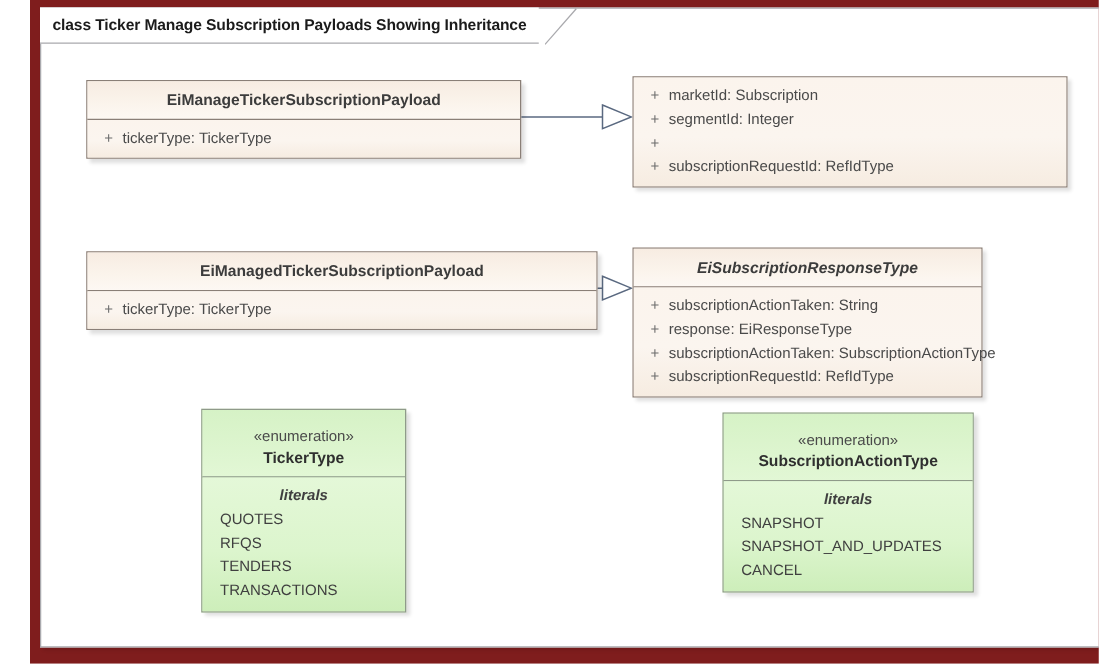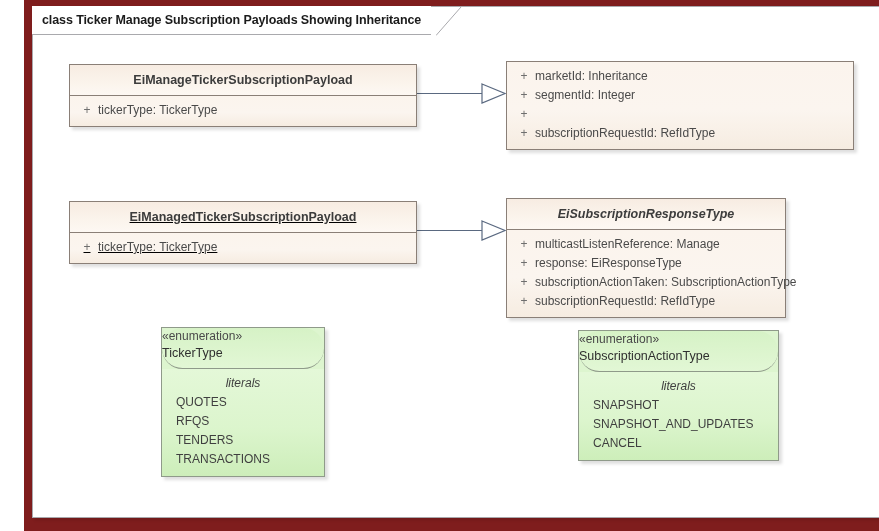--- a/index.html
+++ b/index.html
@@ -112,46 +112,46 @@
   }
 
   
   .enum {
     background: #ddf5cf;
     border: 1px solid #8f9a8a;
   }
   .enum-header {
     background: linear-gradient(to bottom, #d6f2c6 0%, #e2f7d5 100%);
     border-bottom: 1px solid #8f9a8a;
-    padding: 0 0 6px 0;
-    text-align: left;
-    box-sizing: border-box;
-    border-radius: 23px;
+    padding: 13px 0 6px 0;
+    text-align: center;
+    box-sizing: border-box;
   }
   .enum-stereotype {
     font-size: 12px;
     color: #4a4a4a;
     line-height: 16px;
   }
   .enum-name {
     font-size: 12.5px;
-    font-weight: normal;
+    font-weight: bold;
     color: #2f2f2f;
     line-height: 18px;
   }
   .enum-body {
     background: linear-gradient(to bottom, #e4f8d8 0%, #dcf5cd 55%, #cdeeba 100%);
     padding: 4px 0 7px 0;
   }
   .enum-literals-label {
     text-align: center;
     font-size: 12px;
     font-style: italic;
     color: #3f3f3f;
     line-height: 20px;
+    font-weight: bold;
   }
   .enum-literal {
     font-size: 12px;
     color: #3f3f3f;
     line-height: 19px;
     padding-left: 14px;
     white-space: nowrap;
   }
 
   
@@ -193,56 +193,56 @@
         <span class="attr-vis">+</span>
         <span class="attr-text">tickerType: TickerType</span>
       </div>
     </div>
   </div>
 
   <div class="node cls" style="left:482px; top:61px; width:348px;">
     <div class="cls-body">
       <div class="attr">
         <span class="attr-vis">+</span>
-        <span class="attr-text">marketId: Inheritance</span>
+        <span class="attr-text">marketId: Subscription</span>
       </div>
       <div class="attr">
         <span class="attr-vis">+</span>
         <span class="attr-text">segmentId: Integer</span>
       </div>
       <div class="attr">
         <span class="attr-vis">+</span>
       </div>
       <div class="attr">
         <span class="attr-vis">+</span>
         <span class="attr-text">subscriptionRequestId: RefIdType</span>
       </div>
     </div>
   </div>
 
-  <div class="node cls" style="left:45px; top:201px; width:348px;text-decoration:underline;">
+  <div class="node cls" style="left:45px; top:201px; width:409px;">
     <div class="cls-header">
       <span class="cls-title">EiManagedTickerSubscriptionPayload</span>
     </div>
     <div class="cls-body">
       <div class="attr">
         <span class="attr-vis">+</span>
         <span class="attr-text">tickerType: TickerType</span>
       </div>
     </div>
   </div>
 
   <div class="node cls" style="left:482px; top:198px; width:280px;">
     <div class="cls-header">
       <span class="cls-title abstract">EiSubscriptionResponseType</span>
     </div>
     <div class="cls-body">
       <div class="attr">
         <span class="attr-vis">+</span>
-        <span class="attr-text">multicastListenReference: Manage</span>
+        <span class="attr-text">subscriptionActionTaken: String</span>
       </div>
       <div class="attr">
         <span class="attr-vis">+</span>
         <span class="attr-text">response: EiResponseType</span>
       </div>
       <div class="attr">
         <span class="attr-vis">+</span>
         <span class="attr-text">subscriptionActionTaken: SubscriptionActionType</span>
       </div>
       <div class="attr">

